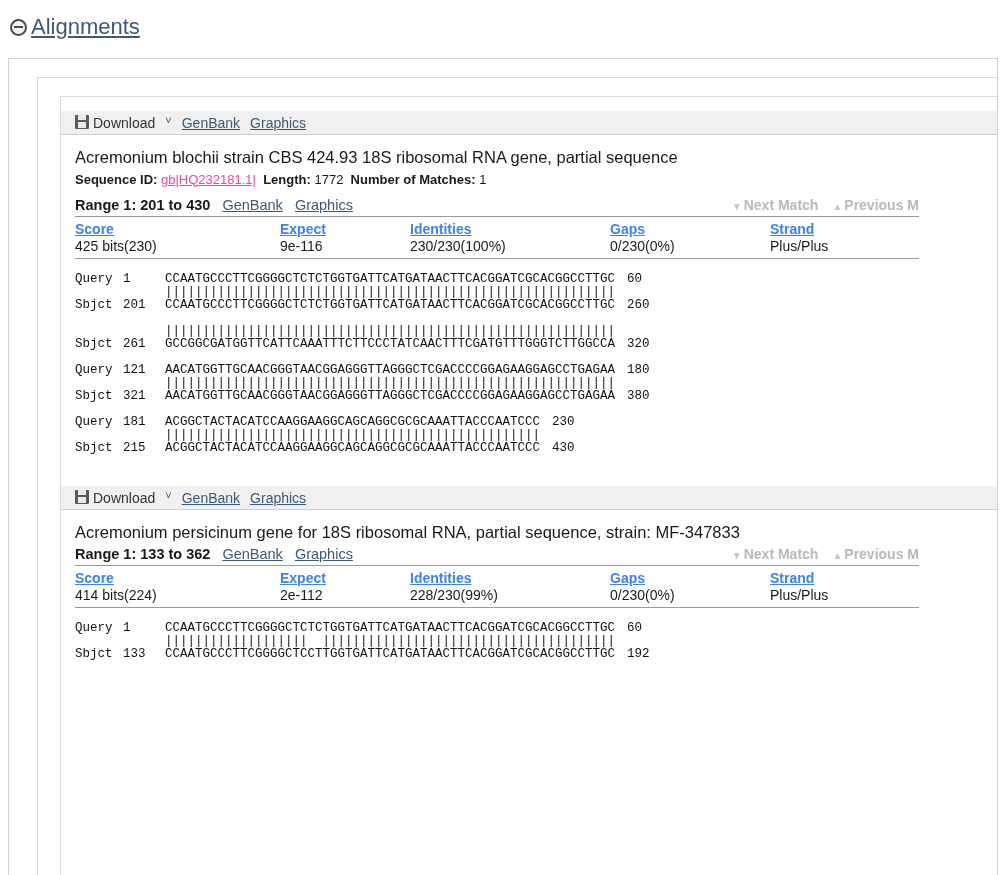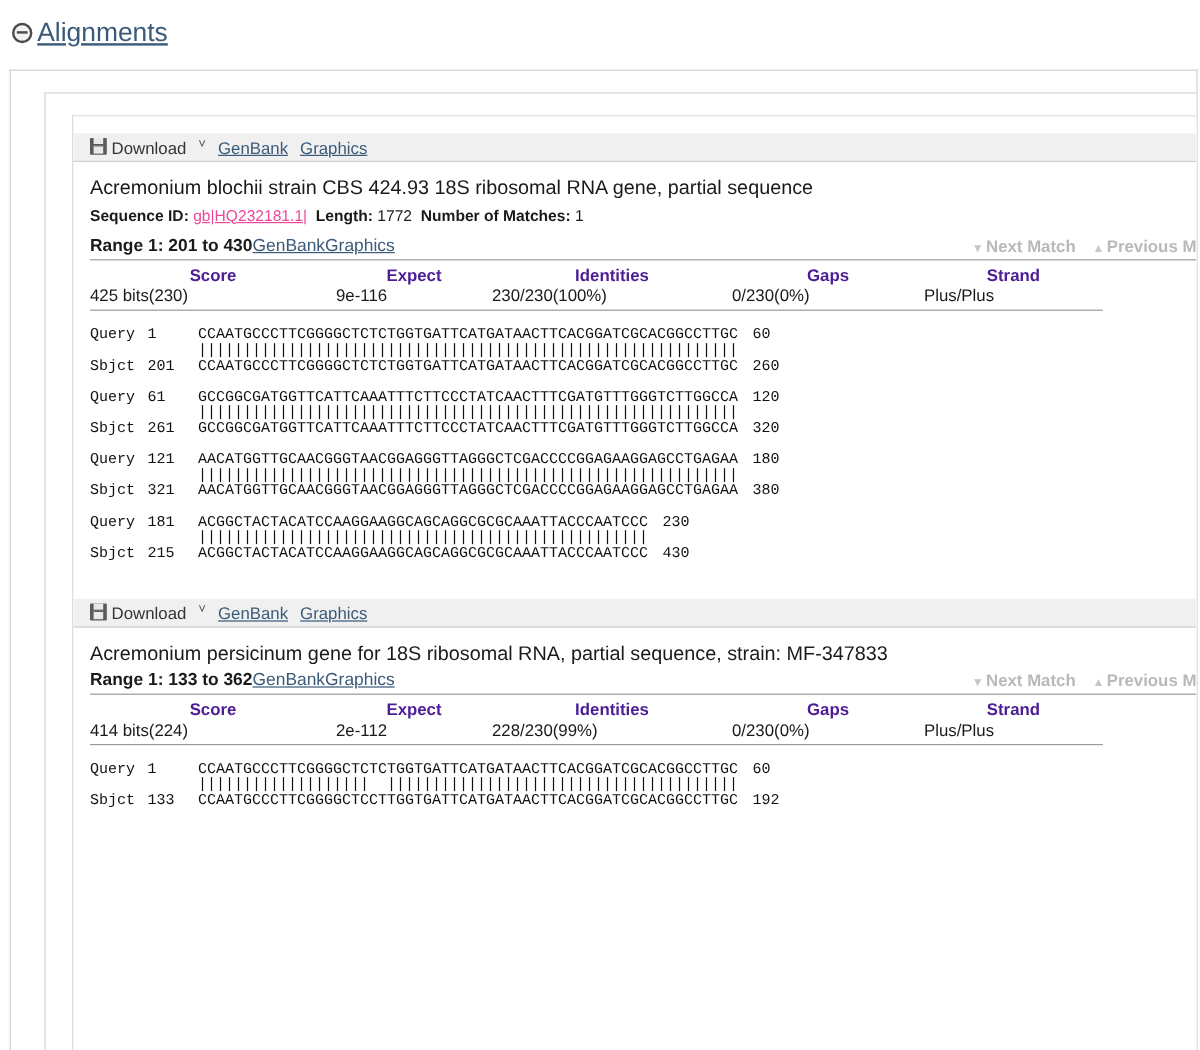--- a/index.html
+++ b/index.html
@@ -175,22 +175,24 @@
     font-weight: normal;
     cursor: pointer;
     text-align: right;
   }
   .rec-meta .val { font-weight: normal; }
 
   
   .range-row {
     display: flex;
     align-items: baseline;
+    gap: 12px;
     border-bottom: 1px solid #9a9a9a;
     padding-bottom: 3px;
+    margin-right: 78px;
     position: relative;
   }
   .range-label {
     font-size: 14.5px;
     font-weight: bold;
     color: #1a1a1a;
     white-space: nowrap;
   }
   .range-row .tb-link { font-size: 14.5px; }
   .match-nav {
@@ -214,25 +216,26 @@
   }
 
   
   .stats {
     margin: 0 78px 0 0;
     border-collapse: collapse;
     width: calc(100% - 78px);
     table-layout: fixed;
   }
   .stats th {
-    text-align: center;
+    text-align: left;
     font-size: 14px;
     font-weight: bold;
-    color: #4c1d95;
+    color: #3b82f6;
     padding: 4px 0 1px 0;
+    text-decoration: underline;
   }
   .stats td {
     text-align: left;
     font-size: 14px;
     color: #1a1a1a;
     padding: 0 0 4px 0;
     border-bottom: 1px solid #9a9a9a;
   }
   .c1 { width: 205px; }
   .c2 { width: 130px; }
@@ -324,21 +327,20 @@
       </table>
 
       <div class="aln">
   <div class="aln-block">
     <div class="aln-line"><span class="lbl">Query</span><span class="num">1</span><span class="seq">CCAATGCCCTTCGGGGCTCTCTGGTGATTCATGATAACTTCACGGATCGCACGGCCTTGC</span><span class="end">60</span></div>
     <div class="aln-mid"><span class="lbl"></span><span class="num"></span><span class="seq">||||||||||||||||||||||||||||||||||||||||||||||||||||||||||||</span></div>
     <div class="aln-line"><span class="lbl">Sbjct</span><span class="num">201</span><span class="seq">CCAATGCCCTTCGGGGCTCTCTGGTGATTCATGATAACTTCACGGATCGCACGGCCTTGC</span><span class="end">260</span></div>
   </div>
 
   <div class="aln-block">
-    <div class="aln-line"><span class="lbl">Query</span><span class="num">61</span><span class="seq">GCCGGCGATGGTTCATTCAAATTTCTTCCCTATCAACTTTCGATGTTTGGGTCTTGGCCA</span><span class="end">120</span></div>
     <div class="aln-mid"><span class="lbl"></span><span class="num"></span><span class="seq">||||||||||||||||||||||||||||||||||||||||||||||||||||||||||||</span></div>
     <div class="aln-line"><span class="lbl">Sbjct</span><span class="num">261</span><span class="seq">GCCGGCGATGGTTCATTCAAATTTCTTCCCTATCAACTTTCGATGTTTGGGTCTTGGCCA</span><span class="end">320</span></div>
   </div>
 
   <div class="aln-block">
     <div class="aln-line"><span class="lbl">Query</span><span class="num">121</span><span class="seq">AACATGGTTGCAACGGGTAACGGAGGGTTAGGGCTCGACCCCGGAGAAGGAGCCTGAGAA</span><span class="end">180</span></div>
     <div class="aln-mid"><span class="lbl"></span><span class="num"></span><span class="seq">||||||||||||||||||||||||||||||||||||||||||||||||||||||||||||</span></div>
     <div class="aln-line"><span class="lbl">Sbjct</span><span class="num">321</span><span class="seq">AACATGGTTGCAACGGGTAACGGAGGGTTAGGGCTCGACCCCGGAGAAGGAGCCTGAGAA</span><span class="end">380</span></div>
   </div>
 

